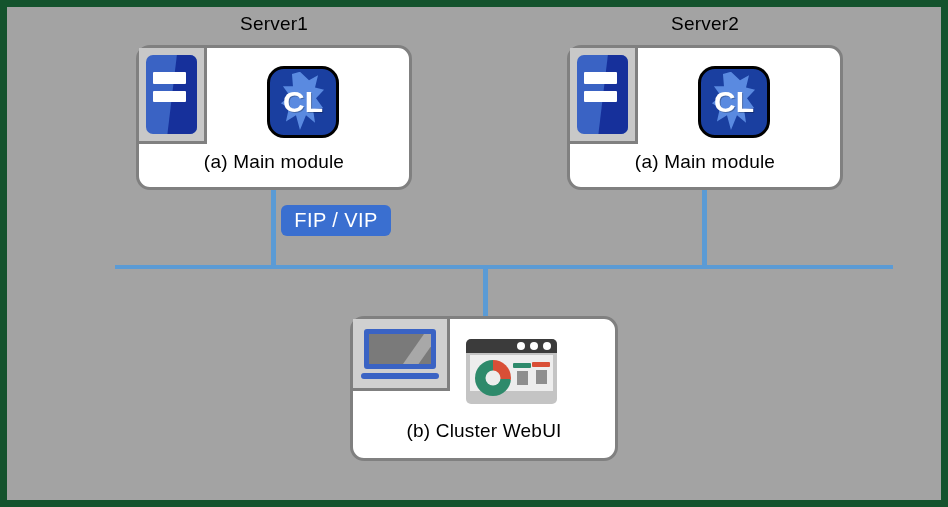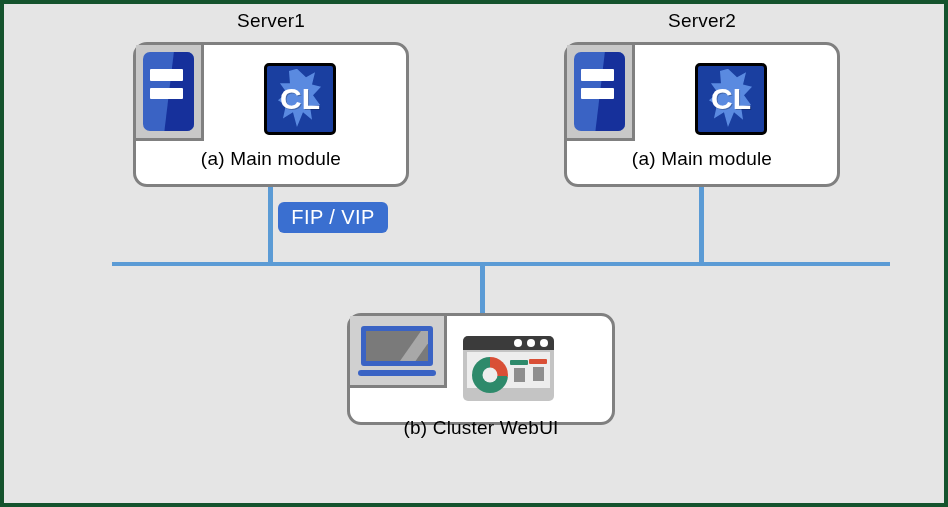--- a/index.html
+++ b/index.html
@@ -7,22 +7,22 @@
     padding: 0;
     background: #ffffff;
   }
   body {
     font-family: "Liberation Sans", sans-serif;
   }
   #canvas {
     position: relative;
     width: 948px;
     height: 507px;
-    background: #e5e5e5;
-    border: 4px solid #14532d;
+    background: #a3a3a3;
+    border: 7px solid #14532d;
     box-sizing: border-box;
     overflow: hidden;
   }
 
   
   .caption {
     position: absolute;
     font-size: 19px;
     color: #000000;
     white-space: nowrap;
@@ -81,21 +81,21 @@
     border-radius: 1px;
   }
   .server-bar.b1 { top: 22%; }
   .server-bar.b2 { top: 45%; }
 
   
   .cl-logo {
     position: absolute;
     background: #1a3fa0;
     border: 3px solid #000000;
-    border-radius: 5px;
+    border-radius: 17px;
     box-sizing: border-box;
     overflow: hidden;
   }
   .cl-splash {
     position: absolute;
     left: 12%;
     top: 4%;
     width: 76%;
     height: 92%;
     background: #5a8ae0;
@@ -299,21 +299,21 @@
   <div class="wire" style="left:264px; top:183px; width:5px; height:79px;"></div>
 
   <div class="wire" style="left:695px; top:183px; width:5px; height:79px;"></div>
 
   <div class="wire" style="left:108px; top:258px; width:778px; height:4px;"></div>
 
   <div class="wire" style="left:476px; top:258px; width:5px; height:52px;"></div>
 
   <div class="badge" style="left:274px; top:198px; width:110px; height:31px;">FIP / VIP</div>
 
-  <div class="box" style="left:343px; top:309px; width:268px; height:112px;">
+  <div class="box" style="left:343px; top:309px; width:268px; height:145px;">
 
     <div class="pc-icon" style="left:0px; top:0px; width:97px; height:72px;">
       <div class="pc-screen">
         <div class="pc-glare g1"></div>
         <div class="pc-glare g2"></div>
       </div>
       <div class="pc-base"></div>
     </div>
 
     <div class="dash-icon" style="left:113px; top:20px; width:91px; height:65px;">

